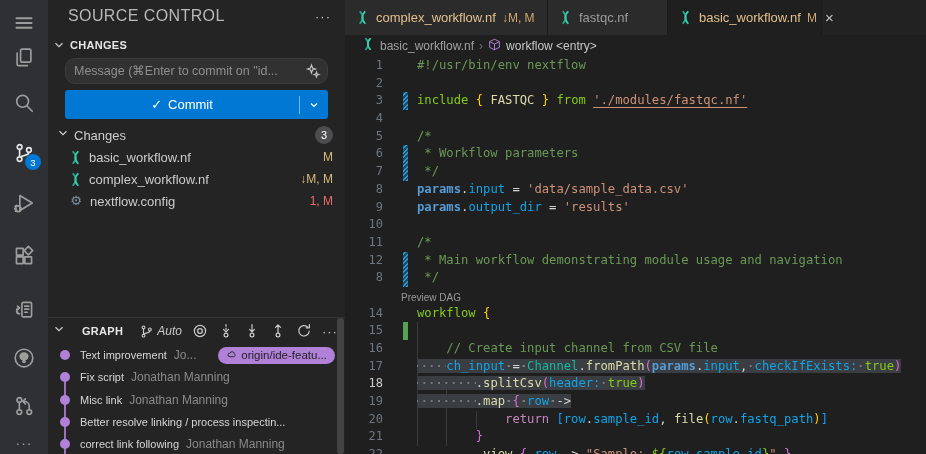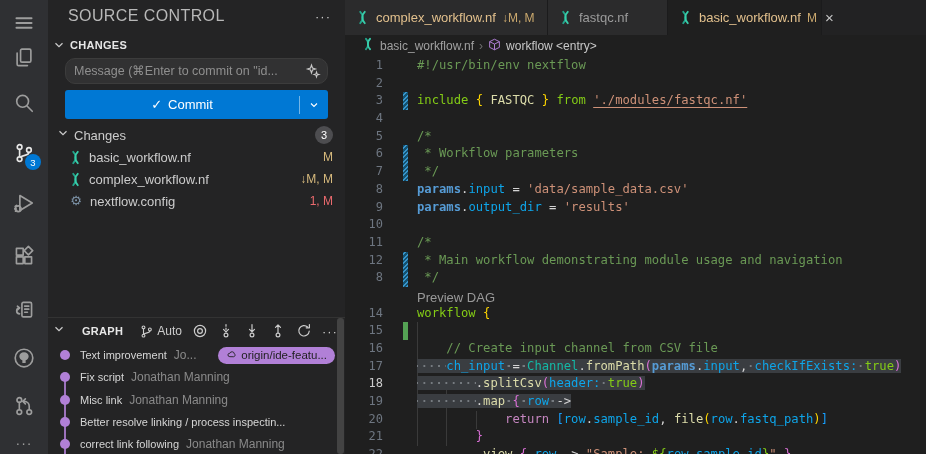--- a/index.html
+++ b/index.html
@@ -44,21 +44,21 @@
   .files{position:absolute;top:146px;left:0;right:0;}
   .file-row{height:22px;display:flex;align-items:center;gap:6px;padding:0 12px 0 20px;cursor:pointer;}
   .file-row .fname{font-size:13px;color:#cccccc;flex:1;white-space:nowrap;overflow:hidden;}
   .file-status{font-size:12px;white-space:nowrap;}
   .gear-glyph{font-family:"DejaVu Sans",sans-serif;color:#7d93a8;font-size:13px;line-height:16px;width:16px;text-align:center;}
 
   
   .graph{position:absolute;top:317px;left:0;right:0;bottom:0;border-top:1px solid #333;overflow:hidden;}
   .graph-hdr{position:absolute;top:2px;left:0;right:0;height:22px;display:flex;align-items:center;gap:16px;padding:0 10px 0 4px;}
   .graph-toolbar{display:flex;align-items:center;gap:10px;margin-left:auto;color:#cccccc;}
-  .gt-item{display:flex;align-items:center;gap:3px;cursor:pointer;}
+  .gt-item{display:flex;align-items:center;gap:3px;cursor:pointer;font-style:italic;}
   .gt-label{font-size:12px;color:#cccccc;}
   .graph-rows{position:absolute;top:26px;left:0;right:0;bottom:0;}
   .graph-line{position:absolute;left:16px;top:37px;bottom:0;width:2px;background:#B180D7;opacity:.85;}
   .commit-row{position:relative;height:22.3px;display:flex;align-items:center;padding:0 10px 0 32px;cursor:pointer;overflow:hidden;}
   .commit-dot{position:absolute;left:12px;top:50%;margin-top:-5px;width:10px;height:10px;border-radius:50%;background:#B180D7;}
   .commit-msg{font-size:11px;color:#d6d6d6;white-space:nowrap;}
   .commit-author{font-size:12px;color:#8a8a8a;margin-left:7px;white-space:nowrap;overflow:hidden;flex:1;}
   .ref-pill{margin-left:auto;background:#B180D7;color:#1f1f1f;font-size:11.5px;border-radius:9px;height:17px;
             display:flex;align-items:center;gap:3px;padding:0 8px;white-space:nowrap;}
   .sb-scrollbar{position:absolute;right:1px;top:318px;bottom:0;width:7px;background:rgba(140,140,140,.30);border-radius:3px;}
@@ -82,21 +82,21 @@
   .code{position:absolute;top:57px;left:0;right:0;bottom:0;overflow:hidden;font-family:"DejaVu Sans Mono",monospace;
         font-size:12.2px;}
   .guide{position:absolute;width:1px;background:#3a3a3a;}
   .row{position:relative;height:17.7px;line-height:17.7px;white-space:pre;}
   .ln{position:absolute;left:0;width:38px;text-align:right;color:#6e7681;font-size:12px;}
   .ln.active{color:#cccccc;}
   .deco{position:absolute;left:58px;width:5px;top:0;bottom:0;}
   .deco.mod{background:repeating-linear-gradient(315deg,#3794cb 0 1.6px,#14516f 1.6px 3.2px);}
   .deco.add{background:#54A254;}
   .content{position:absolute;left:72px;top:0;right:0;color:#D4D4D4;}
-  .lens-row .lens{position:absolute;left:72px;top:2px;font-size:13px;color:#999999;font-family:"Liberation Sans","DejaVu Sans",sans-serif;cursor:pointer;text-align:center;}
+  .lens-row .lens{position:absolute;left:56px;top:2px;font-size:10px;color:#999999;font-family:"Liberation Sans","DejaVu Sans",sans-serif;cursor:pointer;text-align:center;}
   .sel{background:#3A3D41;}
   .sel .tk-ws{background-image:radial-gradient(circle,#767b80 1.1px,transparent 1.4px);
               background-size:1ch 100%;background-position:50% 58%;background-repeat:repeat-x;}
   .tk-cm{color:#6A9955}.tk-kw{color:#84cc16}.tk-kwb{color:#569CD6;font-weight:bold}
   .tk-var{color:#0ea5e9}.tk-str{color:#CE9178}
   .tk-link{color:#CE9178;text-decoration:underline;text-underline-offset:3px;}
   .tk-fn{color:#DCDCAA}.tk-cls{color:#14b8a6}.tk-ctrl{color:#C586C0}
   .tk-b1{color:#FFD700}.tk-b2{color:#DA70D6}.tk-b3{color:#179FFF}
   .tk-d,.tk-ws{color:#D4D4D4}
 </style>

